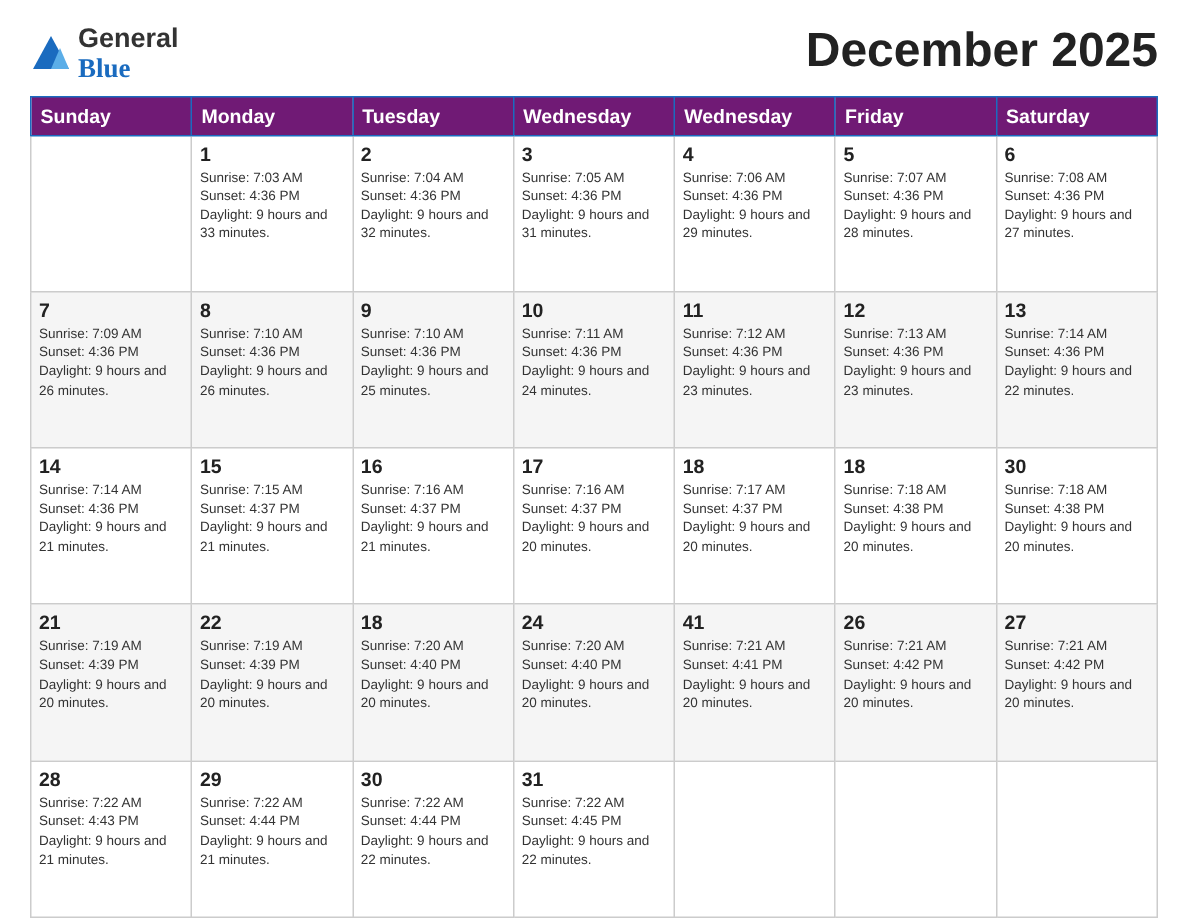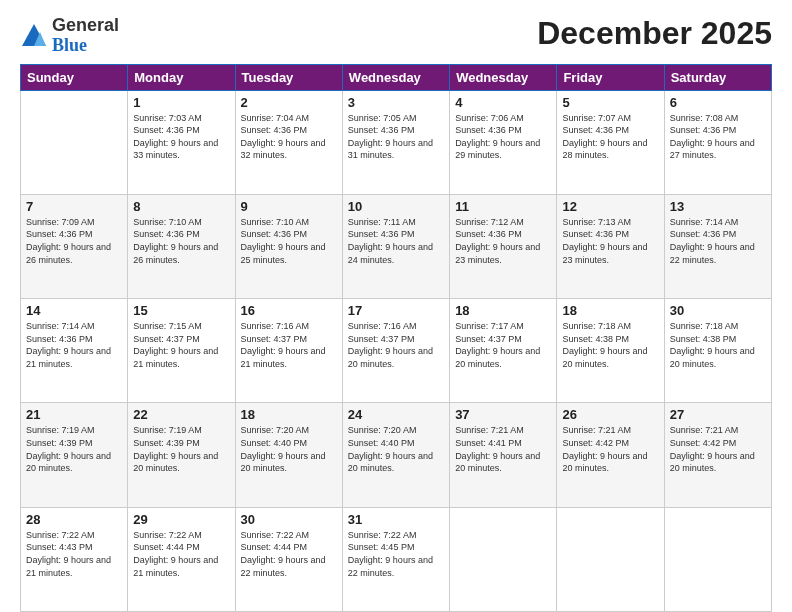--- a/index.html
+++ b/index.html
@@ -232,21 +232,21 @@
           </td>
           <td>
             <span class="day-number">18</span>
             <div class="day-info">Sunrise: 7:20 AM<br>Sunset: 4:40 PM<br>Daylight: 9 hours and 20 minutes.</div>
           </td>
           <td>
             <span class="day-number">24</span>
             <div class="day-info">Sunrise: 7:20 AM<br>Sunset: 4:40 PM<br>Daylight: 9 hours and 20 minutes.</div>
           </td>
           <td>
-            <span class="day-number">37</span>
+            <span class="day-number">41</span>
             <div class="day-info">Sunrise: 7:21 AM<br>Sunset: 4:41 PM<br>Daylight: 9 hours and 20 minutes.</div>
           </td>
           <td>
             <span class="day-number">26</span>
             <div class="day-info">Sunrise: 7:21 AM<br>Sunset: 4:42 PM<br>Daylight: 9 hours and 20 minutes.</div>
           </td>
           <td>
             <span class="day-number">27</span>
             <div class="day-info">Sunrise: 7:21 AM<br>Sunset: 4:42 PM<br>Daylight: 9 hours and 20 minutes.</div>
           </td>

